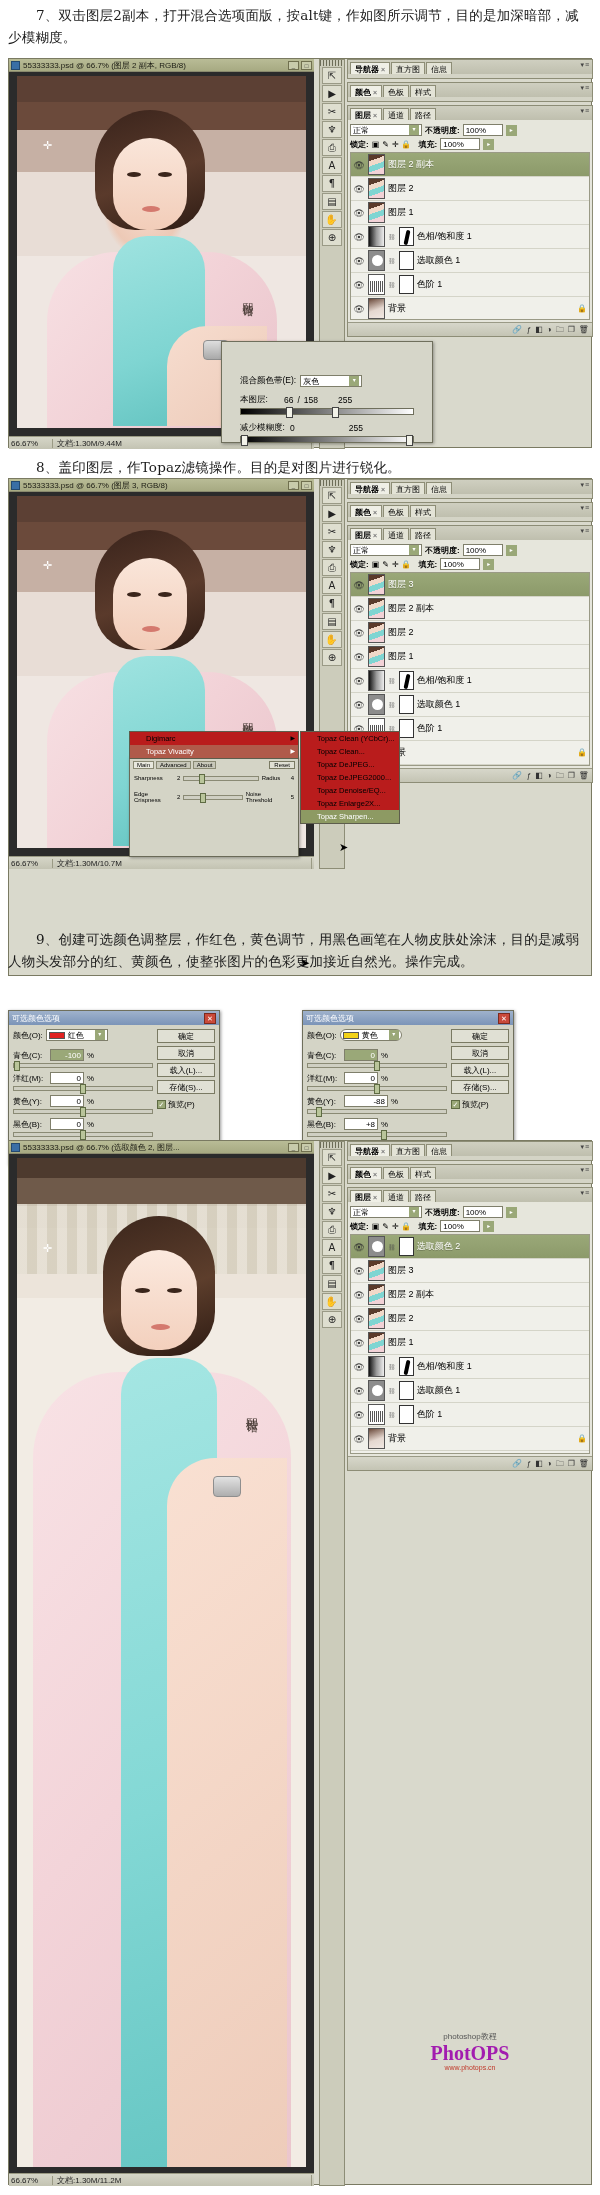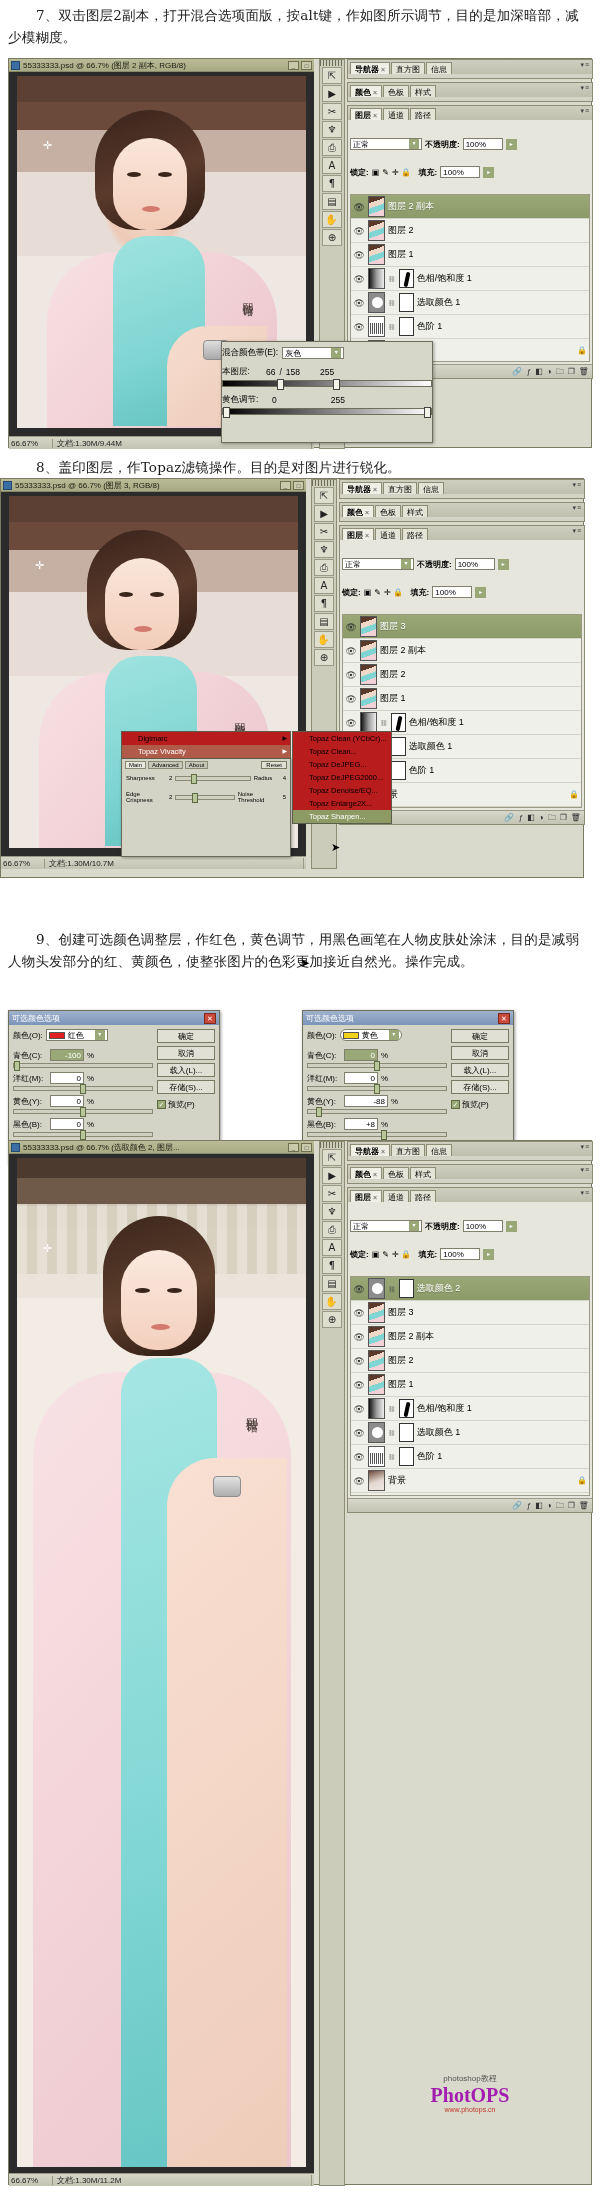--- a/index.html
+++ b/index.html
@@ -50,21 +50,21 @@
   .palette { background:#d4d4c6; border:1px solid #8d8d76; }
   .pal-head { display:flex; align-items:flex-end; gap:1px; height:14px;
      background:linear-gradient(#cfcfc0,#bfbfae); padding:0 2px; position:relative;}
   .pal-tab { background:#e3e3d6; border:1px solid #8d8d76; border-bottom:none;
      font-size:8px; padding:1px 4px 0 4px; line-height:11px; height:12px;}
   .pal-tab.active { background:#efefe6; font-weight:bold; }
   .pal-tab .x { color:#777; font-size:7px; margin-left:2px;}
   .pal-ctrls { position:absolute; right:2px; top:1px; font-size:7px; color:#444; letter-spacing:1px;}
   .pal-body { background:#e6e6dc; padding:2px; }
 
-  .row { display:flex; align-items:center; gap:3px; font-size:8px; margin:16px 0; }
+  .row { display:flex; align-items:center; gap:3px; font-size:8px; margin:2px 0; }
   .sel { background:#fff; border:1px solid #7f7f6b; height:12px; display:flex;
      align-items:center; padding:0 2px; font-size:8px; }
   .sel .arw { margin-left:auto; background:#9aa878; color:#fff; width:10px; height:10px;
      text-align:center; line-height:9px; font-size:6px; }
   .numbox { background:#fff; border:1px solid #7f7f6b; height:12px; display:flex;
      align-items:center; padding:0 2px; font-size:8px; }
 
   .layer-list { background:#f0f0ea; border:1px solid #9a9a86; }
   .layer-row { display:flex; align-items:center; height:24px; border-bottom:1px solid #d4d4c8;
      gap:3px; padding:0 2px; font-size:9px; }
@@ -284,21 +284,21 @@
         <span>◧</span>
         <span>◑</span>
         <span>🗀</span>
         <span>❐</span>
         <span>🗑</span>
       </div>
     </div>
   </div>
 
   <div style="position:absolute;left:212px;top:282px;width:212px;height:102px;background:#d6d6c9;border:1px solid #6f6f5c;box-shadow:1px 1px 3px rgba(0,0,0,.35);">
-    <div style="padding:5px 0;">
+    <div style="padding:5px 18px;margin-top:28px;">
       <div style="display:flex;align-items:center;gap:4px;font-size:8.5px;">
         <span>混合颜色带(E):</span>
         <div class="sel" style="width:62px;">
           <span>灰色</span>
             <span class="arw">▾</span>
         </div>
       </div>
 
       <div style="margin-top:7px;display:flex;align-items:center;gap:4px;font-size:8.5px;">
         <span style="width:40px;">本图层:</span>
@@ -306,37 +306,37 @@
         <span>/</span>
         <span>158</span>
         <span style="margin-left:16px;">255</span>
       </div>
       <div class="sl-gray" style="margin-top:2px;">
         <div class="knob" style="left:26%;"></div>
         <div class="knob" style="left:53%;"></div>
       </div>
 
       <div style="margin-top:7px;display:flex;align-items:center;gap:4px;font-size:8.5px;">
-        <span style="width:46px;">黄色调节:</span>
+        <span style="width:46px;">减少模糊度:</span>
         <span>0</span>
         <span style="margin-left:50px;">255</span>
       </div>
       <div class="sl-gray" style="margin-top:2px;">
         <div class="knob" style="left:0%;"></div>
         <div class="knob" style="right:0%;"></div>
       </div>
     </div>
   </div>
 </div>
 
 <div class="step-text" style="position:absolute;left:0;top:452px;width:600px;">
   <span class="indent"></span><span>8、盖印图层，作Topaz滤镜操作。目的是对图片进行锐化。</span>
 </div>
 
-<div class="ps-window" style="position:absolute;left:0;top:478px;width:584px;height:400px;">
+<div class="ps-window" style="position:absolute;left:8px;top:478px;width:584px;height:498px;">
 
   <div class="ps-title" style="width:305px;">
     <div class="tdoc"></div>
     <div class="ttxt">55333333.psd @ 66.7% (图层 3, RGB/8)</div>
     <div class="tbtns">
       <div class="tbtn">_</div>
       <div class="tbtn">□</div>
     </div>
   </div>
 

